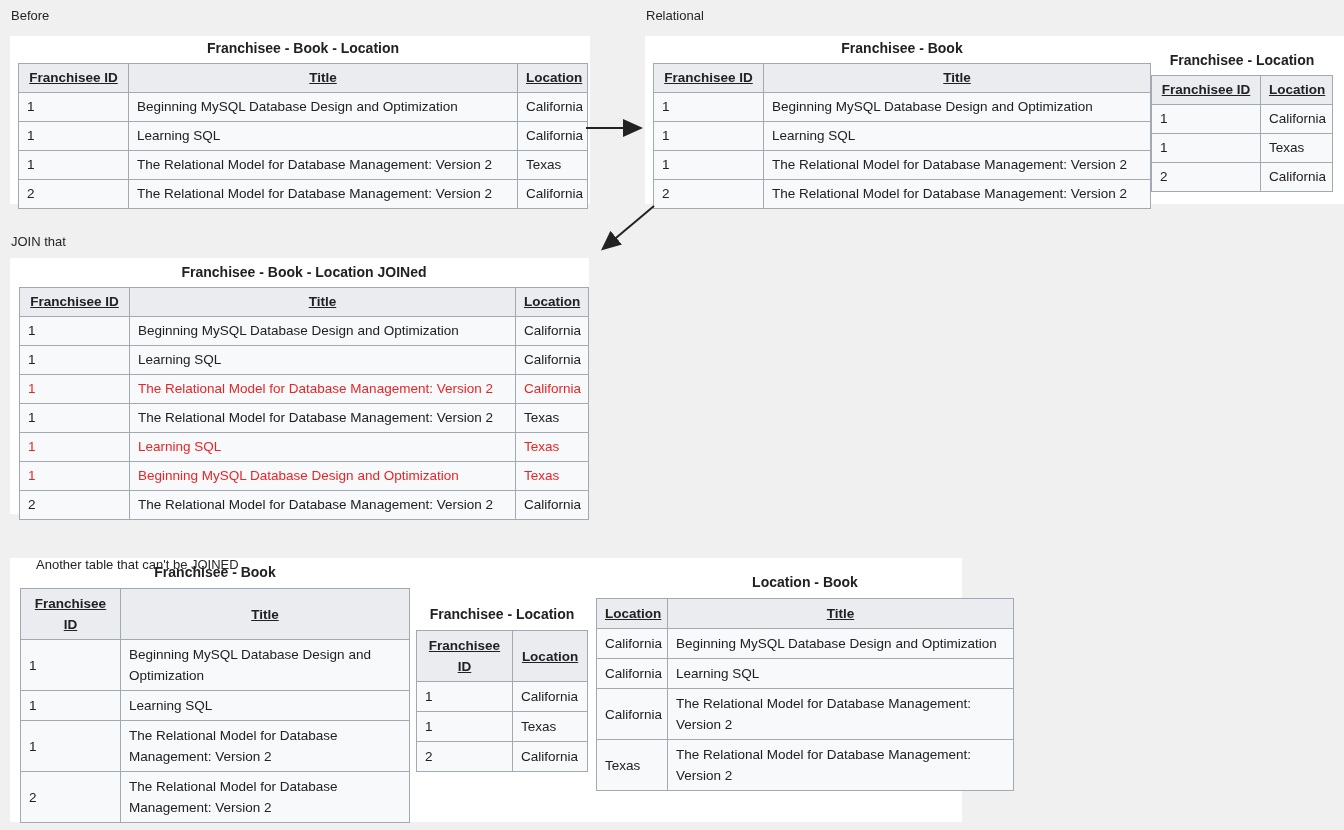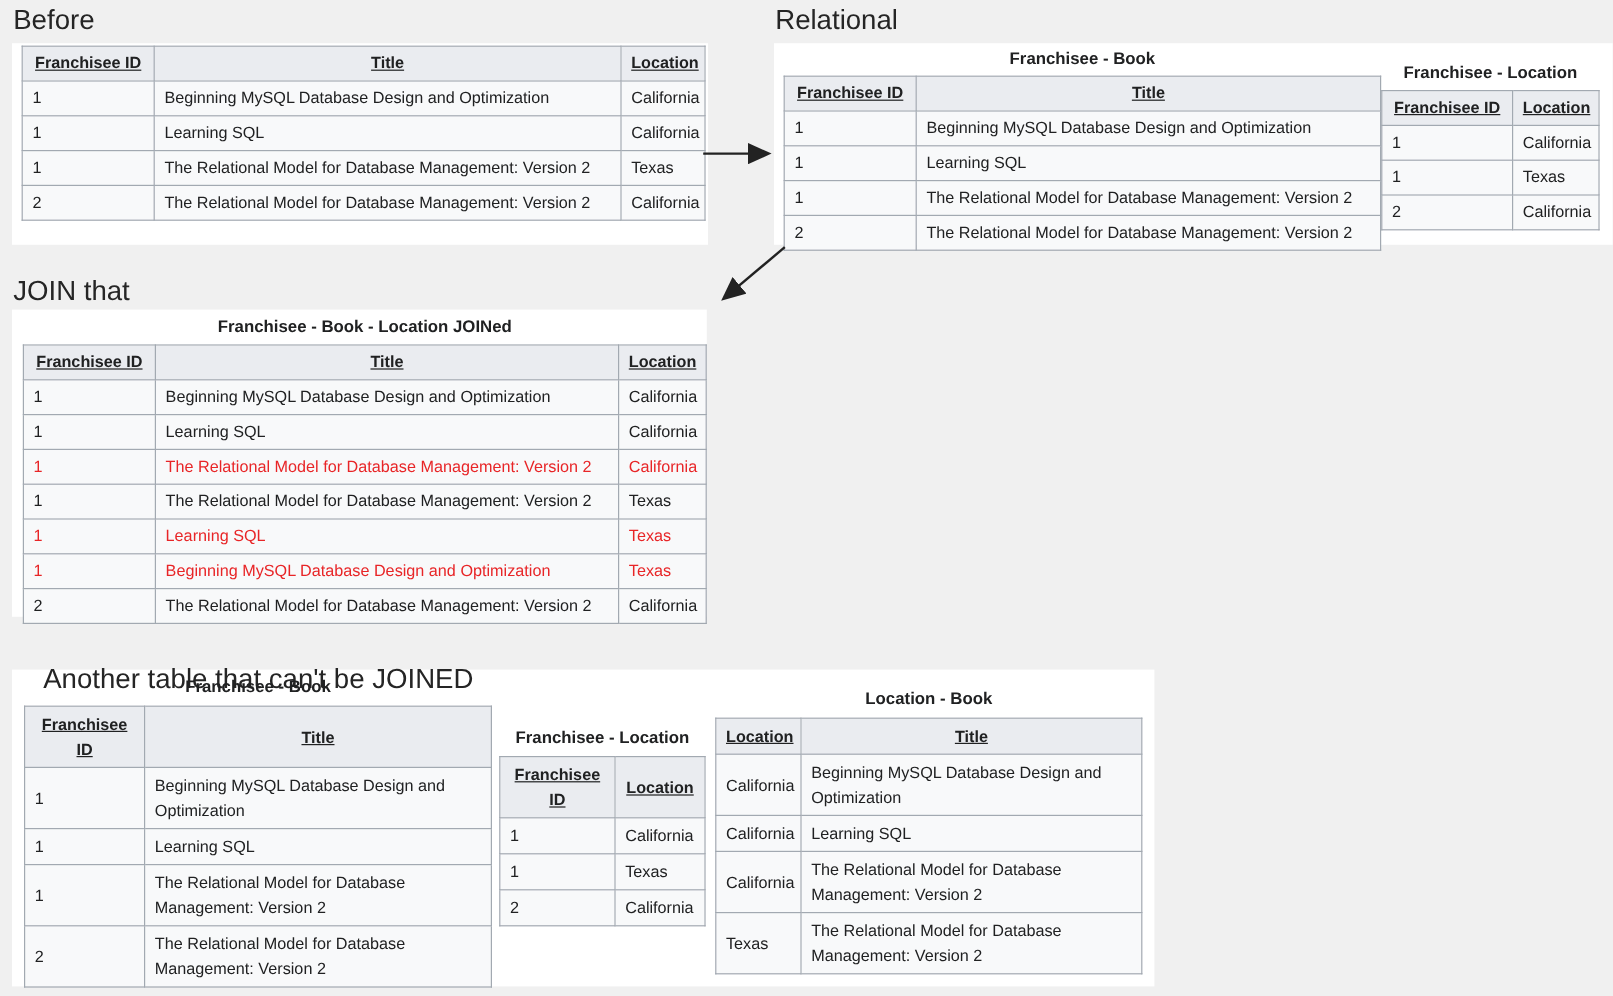--- a/index.html
+++ b/index.html
@@ -12,21 +12,21 @@
     overflow:hidden;
   }
   .panel { position:absolute; background:#ffffff; }
   #p-before  { left:10px;  top:36px;  width:580px; height:168px; }
   #p-dec     { left:645px; top:36px;  width:699px; height:168px; }
   #p-join    { left:10px;  top:258px; width:579px; height:256px; }
   #p-another { left:10px;  top:558px; width:952px; height:264px; }
 
   .h {
     position:absolute;
-    font-size:23px;
+    font-size:13px;
     line-height:24px;
     font-weight:400;
     color:#252525;
   }
   #h-before  { left:11px;  top:4px; }
   #h-dec     { left:646px; top:4px; }
   #h-join    { left:11px;  top:230px; }
   #h-another { left:11px;  top:553px;margin-left:25px; }
 
   table {
@@ -75,41 +75,42 @@
   #t-joined { left:19px;  top:262px; width:570px; }
   #t-joined  th:nth-child(1) { width:110px; }
   #t-joined  th:nth-child(3) { width:73px; }
 
   #t-an-fb { left:20px;  top:562px; width:390px; }
   #t-an-fb   th:nth-child(1) { width:100px; }
 
   #t-an-fl { left:416px; top:604px; width:172px; }
   #t-an-fl   th:nth-child(1) { width:96px; }
 
-  #t-an-lb { left:596px; top:572px; width:356px; }
+  #t-an-lb { left:596px; top:572px; width:418px; }
   #t-an-lb   th:nth-child(1) { width:71px; }
 
   .arrow { position:absolute; }
   #arrow-right     { left:584px; top:117px; }
   #arrow-diagonal  { left:588px; top:200px; }
 </style>
 </head>
 <body>
 
 <div class="panel" id="p-before"></div>
 <div class="panel" id="p-dec"></div>
 <div class="panel" id="p-join"></div>
 <div class="panel" id="p-another"></div>
 
 <div class="h" id="h-before">Before</div>
 <div class="h" id="h-dec">Relational</div>
 <div class="h" id="h-join">JOIN that</div>
 <div class="h" id="h-another">Another table that can't be JOINED</div>
 
 <table id="t-before" class="nowrap">
+    <caption>Franchisee - Book - Location</caption>
     <thead>
       <tr>
         <th>Franchisee ID</th>
         <th>Title</th>
         <th>Location</th>
       </tr>
     </thead>
     <tbody>
       <tr>
         <td>1</td>

